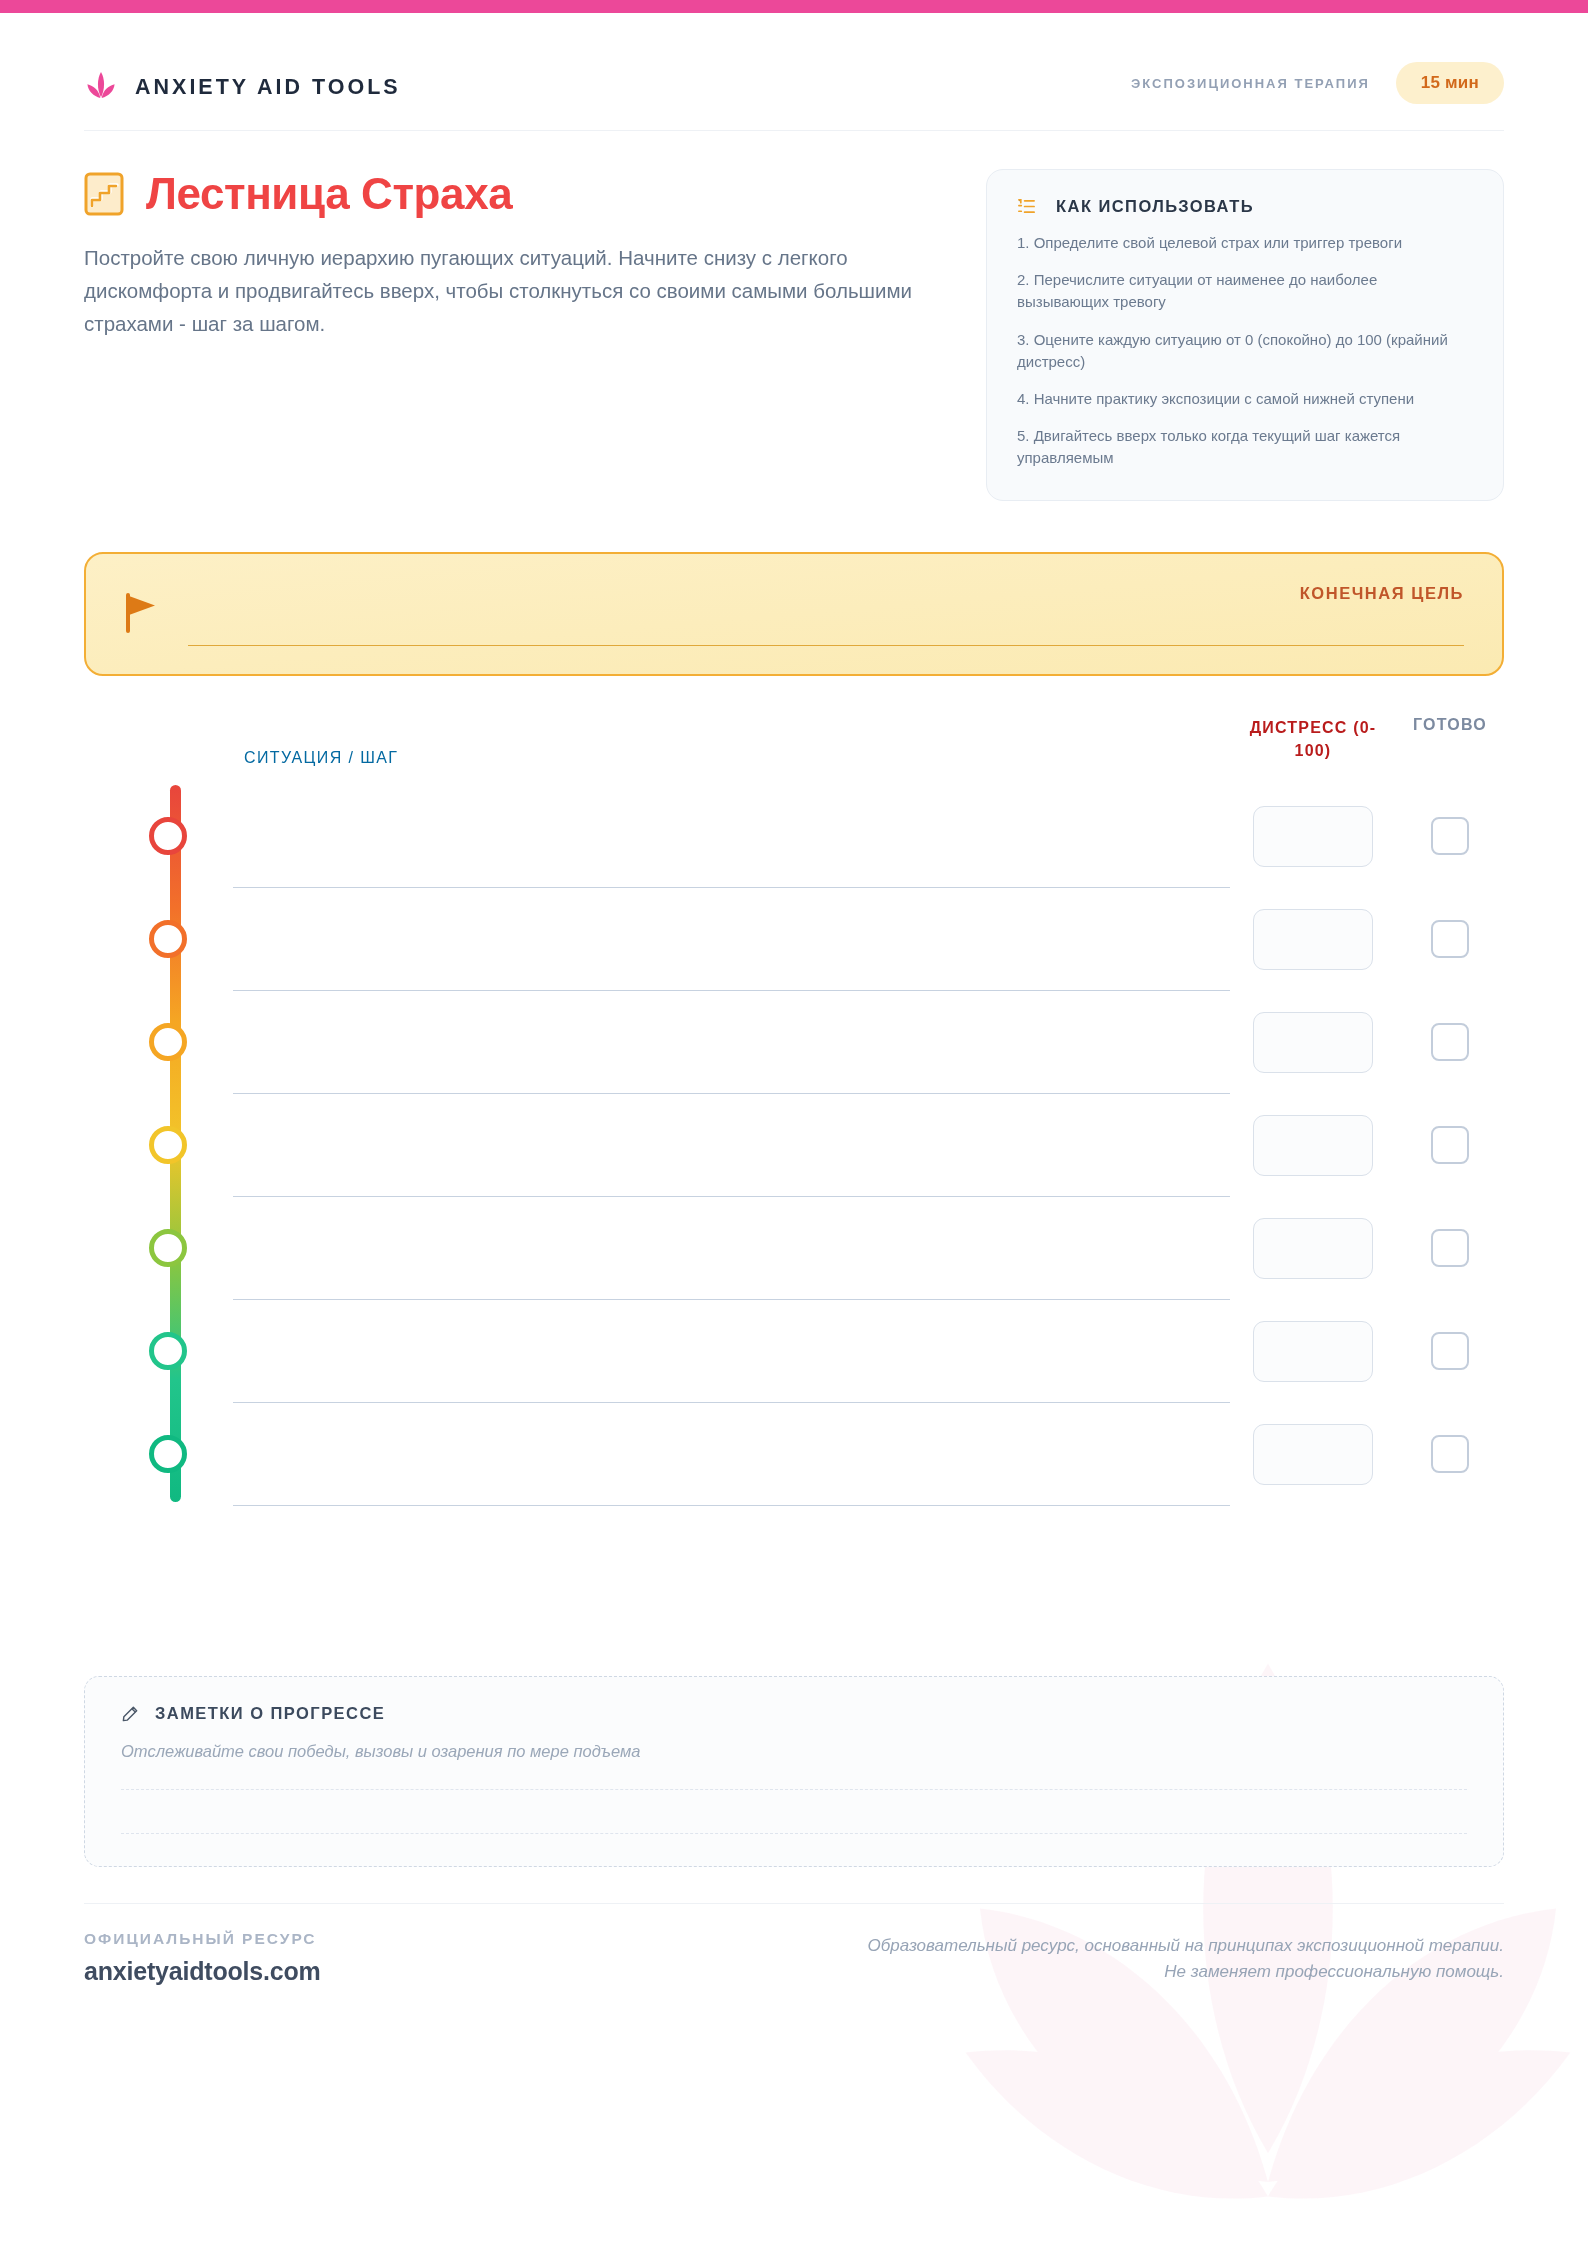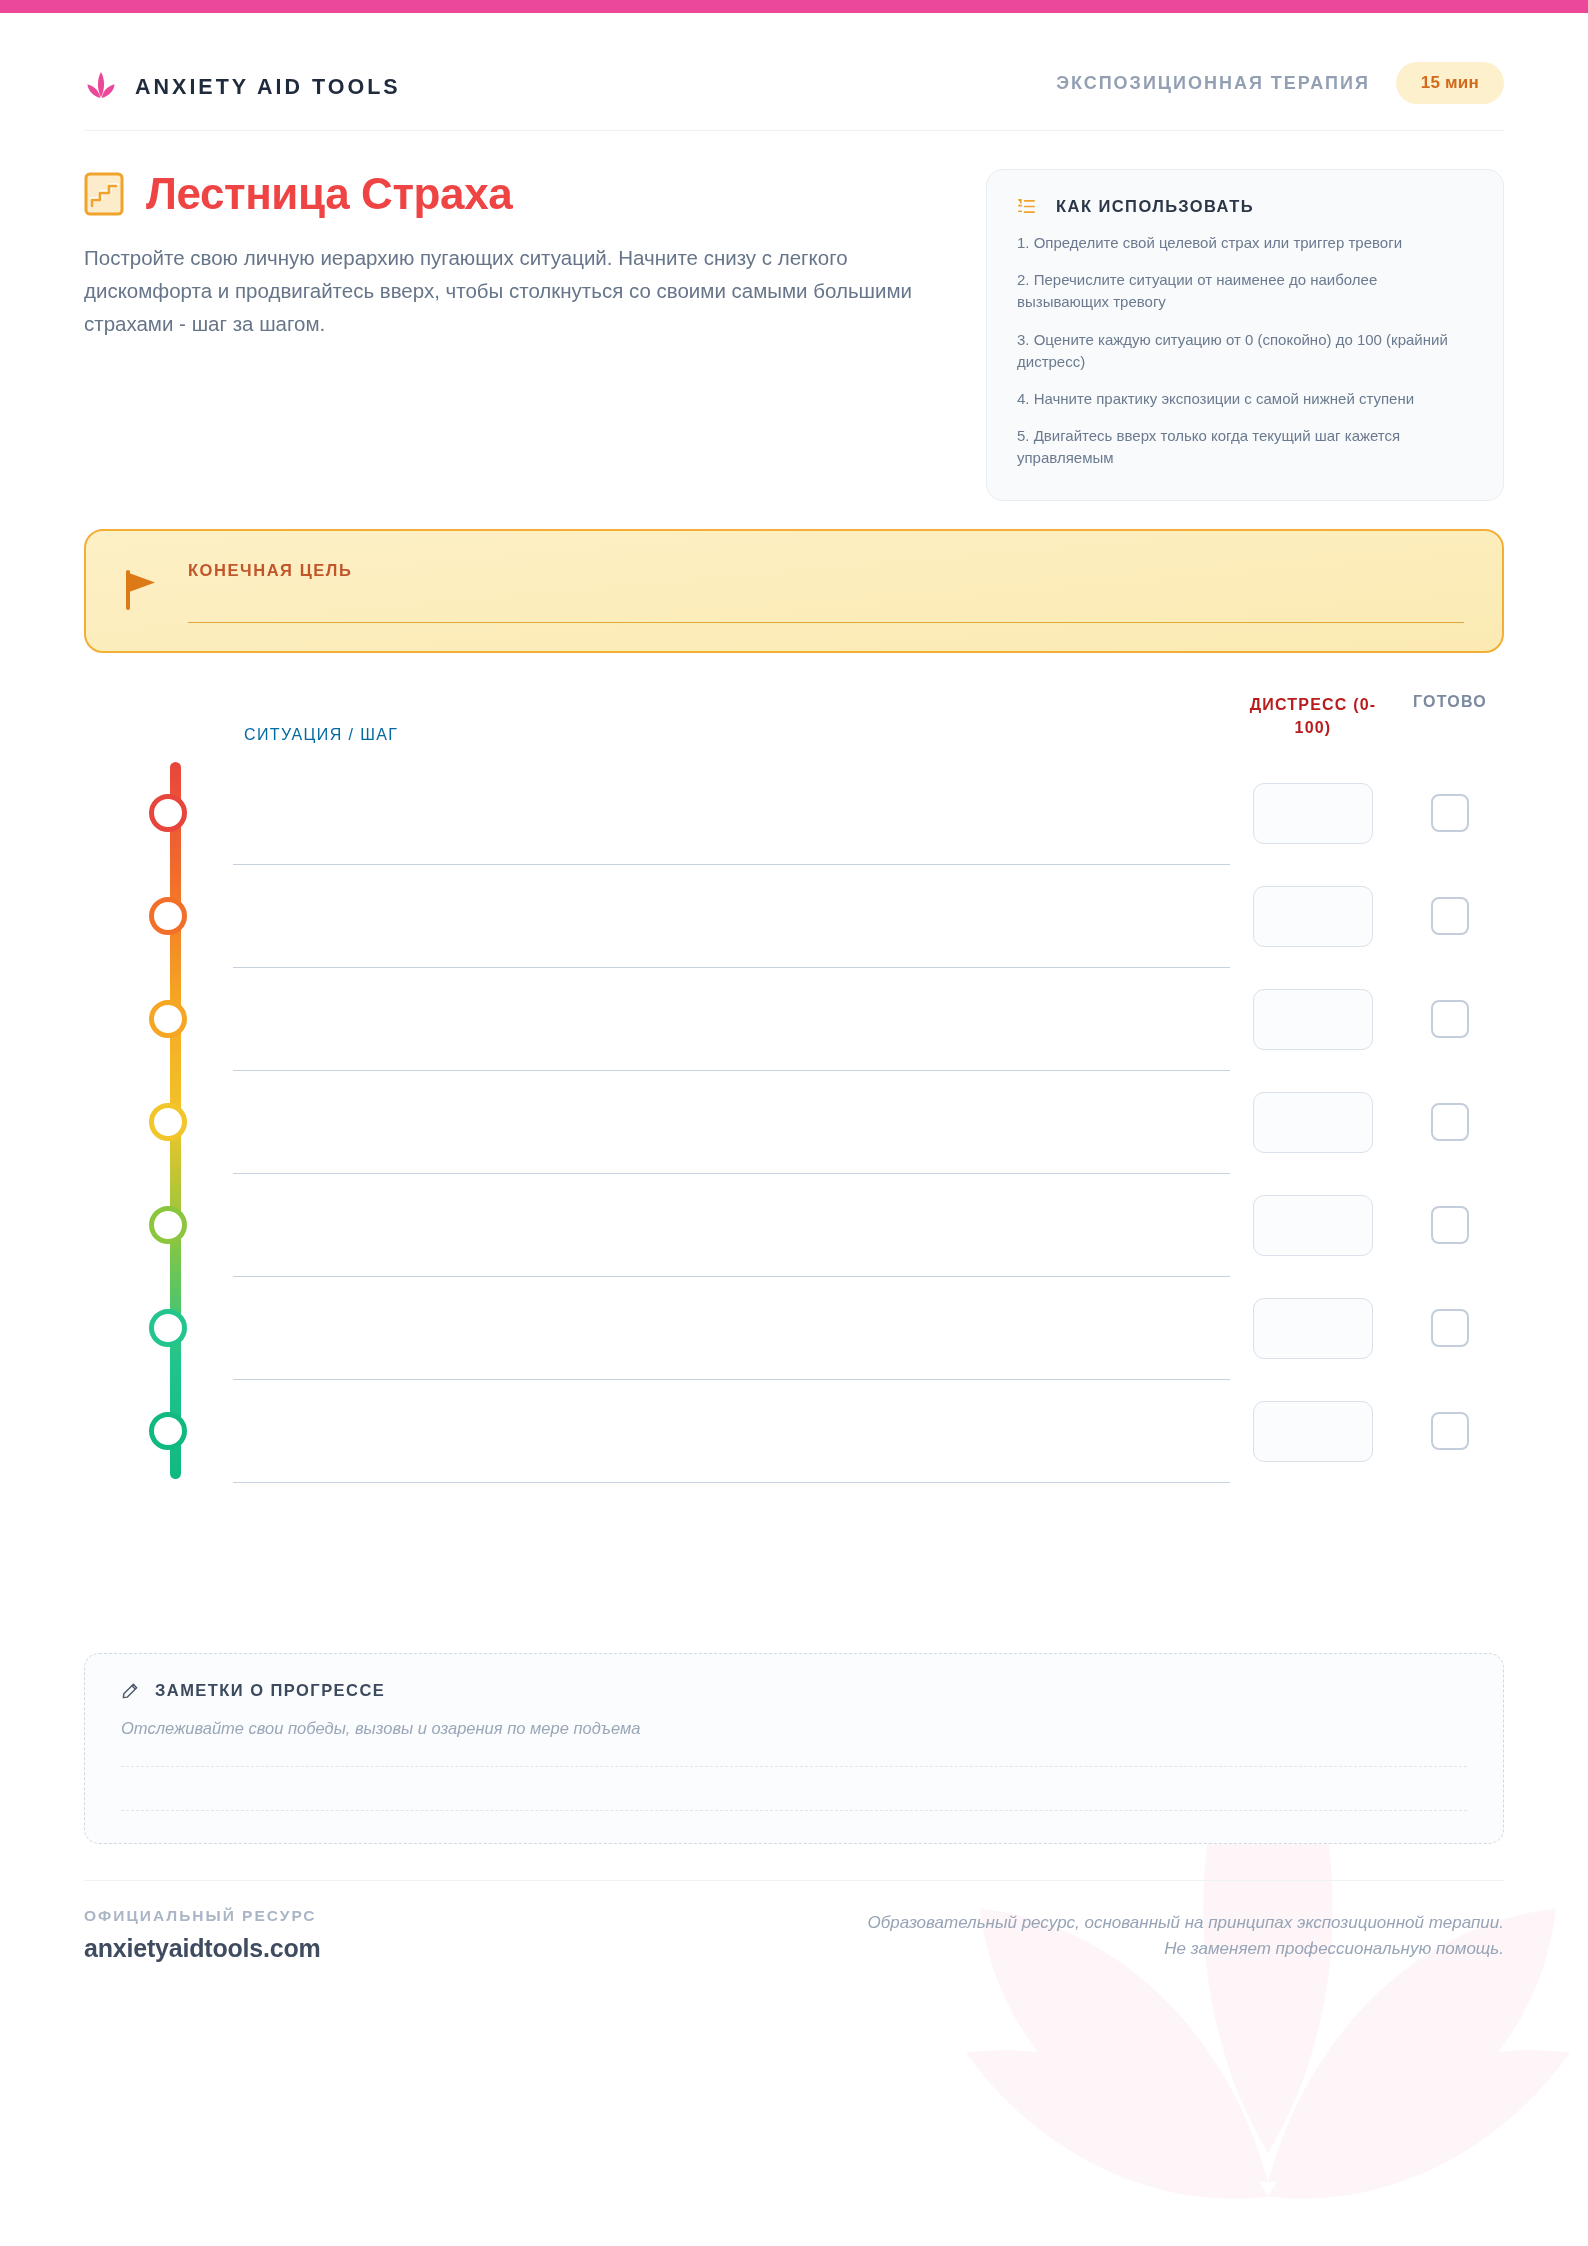--- a/index.html
+++ b/index.html
@@ -57,21 +57,21 @@
   .brand { display: flex; align-items: center; gap: 17px; }
   .brand-mark { width: 34px; height: 34px; display: block; }
   .brand-name {
     font-size: 21.5px;
     font-weight: bold;
     letter-spacing: 3.0px;
     color: #1f2a3c;
   }
   .header-right { display: flex; align-items: center; gap: 26px; }
   .category {
-    font-size: 18px;
+    font-size: 13px;
     font-weight: bold;
     letter-spacing: 2.0px;
     color: #93a0b4;
   }
   .duration-badge {
     background: #fdf0cd;
     color: #d2691b;
     font-size: 17px;
     font-weight: bold;
     padding: 11px 25px;
@@ -126,28 +126,29 @@
   .howto-step {
     font-size: 15px;
     line-height: 1.48;
     color: #6b7a8f;
     margin-bottom: 15px;
   }
   .howto-step:last-child { margin-bottom: 0; }
 
   
   .goalbox {
-    margin-top: 28px;
+    margin-top: 51px;
     background: linear-gradient(175deg, #fdf0c6 0%, #fbeab2 100%);
     border: 2.5px solid #f3ae35;
     border-radius: 19px;
     padding: 30px 38px 28px 38px;
     display: flex;
     align-items: flex-start;
     gap: 30px;
+    text-align: right;
   }
   .flag-icon { width: 34px; height: 40px; display: block; flex: none; margin-top: 9px; }
   .goal-body { flex: 1; }
   .goal-label {
     font-size: 16.5px;
     font-weight: bold;
     letter-spacing: 1.55px;
     color: #c0562a;
   }
   .goal-line {

